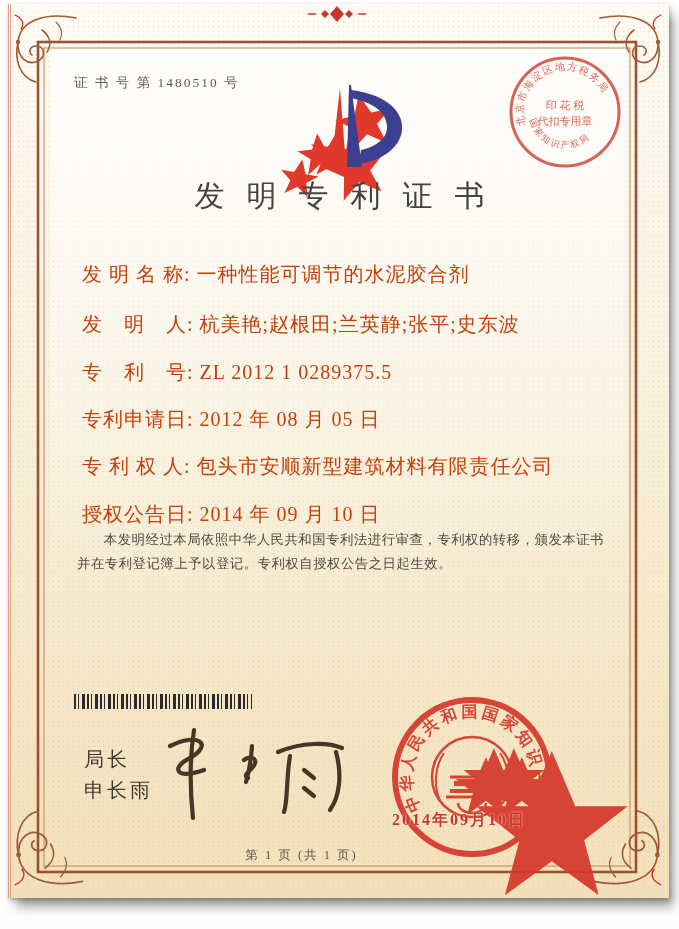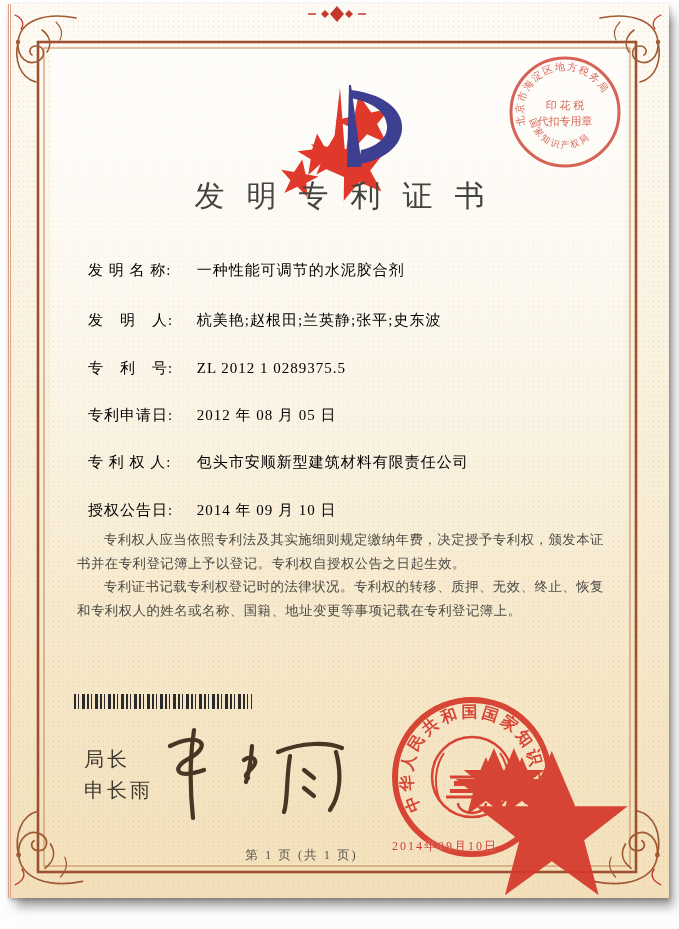--- a/index.html
+++ b/index.html
@@ -12,30 +12,30 @@
          border-left:3px double #dca189;}
   .sheet .texture{position:absolute;inset:0;
          background-image:radial-gradient(rgba(193,146,88,.25) .6px,transparent .8px);
          background-size:5px 5px;}
   .sheet .glow{position:absolute;left:40px;top:44px;right:44px;height:560px;
          background:linear-gradient(180deg,rgba(255,255,255,.75),rgba(255,255,255,0));}
   .abs{position:absolute;}
   .certno{left:74px;top:74px;font-size:13.5px;letter-spacing:2px;color:#5d5c54;}
   .title{left:0;top:176px;width:679px;text-align:center;font-size:30px;color:#45443f;
          letter-spacing:22px;text-indent:22px;font-weight:500;}
-  .frow{left:88px;font-size:15px;color:#000000;letter-spacing:1px;white-space:nowrap;}
+  .frow{left:82px;font-size:20px;color:#c2410c;letter-spacing:1px;white-space:nowrap;}
   .frow .lbl{display:inline-block;min-width:104px;}
   .paras{left:77px;top:528px;width:527px;font-size:13.4px;line-height:23.5px;color:#4c4b45;
          text-align:justify;}
   .paras p{margin:0;text-indent:2em;letter-spacing:.5px;}
   .barcode{left:74px;top:694px;width:178px;height:15px;
          background:repeating-linear-gradient(90deg,#2b2b2b 0 2px,transparent 2px 4px,#2b2b2b 4px 5px,transparent 5px 8px,#2b2b2b 8px 11px,transparent 11px 13px);}
   .signlbl{left:84px;font-size:20px;color:#3e3a31;letter-spacing:3px;}
-  .sealdate{left:392px;top:810px;width:178px;font-size:12px;font-weight:normal;color:#cf3527;
-         letter-spacing:2px;text-shadow:0 0 2px rgba(255,255,255,.8);margin-top:28px;}
+  .sealdate{left:392px;top:810px;width:178px;font-size:16px;font-weight:bold;color:#cf3527;
+         letter-spacing:2px;text-shadow:0 0 2px rgba(255,255,255,.8);}
   .footer{left:0;top:847px;width:603px;text-align:center;font-size:12.5px;color:#57554d;letter-spacing:2px;}
   svg{position:absolute;overflow:visible;}
   svg text{font-family:"Liberation Serif","DejaVu Serif",serif;}
 </style>
 </head>
 <body>
 
 <div class="stage">
   <div class="sheet">
     <div class="texture"></div>
@@ -66,20 +66,21 @@
     <use href="#flourish" transform="translate(664,888) scale(-1.1,-1.1)"></use>
 
     <g fill="#c4392b">
       <polygon points="337,6 344,14 337,22 330,14"></polygon>
       <polygon points="321,14 325,10 329,14 325,18"></polygon>
       <polygon points="345,14 349,10 353,14 349,18"></polygon>
       <path d="M 308,14 h 8 M 358,14 h 8" stroke="#c4392b" stroke-width="1.4"></path>
     </g>
   </svg>
 
+  <div class="abs certno">证 书 号 第 1480510 号</div>
 
   <svg class="abs" style="left:252px;top:80px" width="180" height="95" viewBox="0 0 180 95">
     <g fill="#e0392b">
       <use href="#star" transform="translate(52,26) scale(.62) rotate(-12)"></use>
       <use href="#star" transform="translate(37,43) scale(.55) rotate(8)"></use>
       <use href="#star" transform="translate(23,58) scale(.47) rotate(-6)"></use>
       <use href="#star" transform="translate(13,73) scale(.42) rotate(10)"></use>
       <use href="#star" transform="translate(35,73) scale(.70) rotate(-14)"></use>
       <polygon points="88,8 79,87 94,87"></polygon>
     </g>
@@ -128,22 +129,21 @@
   <div class="abs frow" style="top:453px">
     <span class="lbl">专 利 权 人:</span>
     <span>包头市安顺新型建筑材料有限责任公司</span>
   </div>
   <div class="abs frow" style="top:501px">
     <span class="lbl">授权公告日:</span>
     <span>2014 年 09 月 10 日</span>
   </div>
 
   <div class="abs paras">
-    <p>专利权人应当依照专利法及其实施细则规定缴纳年费，决定授予专利权，颁发本证书并在专利登记簿上予以登记。专利权自授权公告之日起生效。</p>
-    <p>专利证书记载专利权登记时的法律状况。专利权的转移、质押、无效、终止、恢复和专利权人的姓名或名称、国籍、地址变更等事项记载在专利登记簿上。</p>
+    <p>本发明经过本局依照中华人民共和国专利法进行审查，专利权的转移，颁发本证书并在专利登记簿上予以登记。专利权自授权公告之日起生效。</p>
   </div>
 
   <div class="abs barcode"></div>
 
   <div class="abs signlbl" style="top:746px">局长</div>
   <div class="abs signlbl" style="top:777px">申长雨</div>
 
   <svg class="abs" style="left:132px;top:716px" width="240" height="108" viewBox="0 0 240 108">
     <g fill="none" stroke="#453724" stroke-width="4.2" stroke-linecap="round" stroke-linejoin="round">
       <path d="M 62,14 C 58,40 58,74 61,102"></path>

